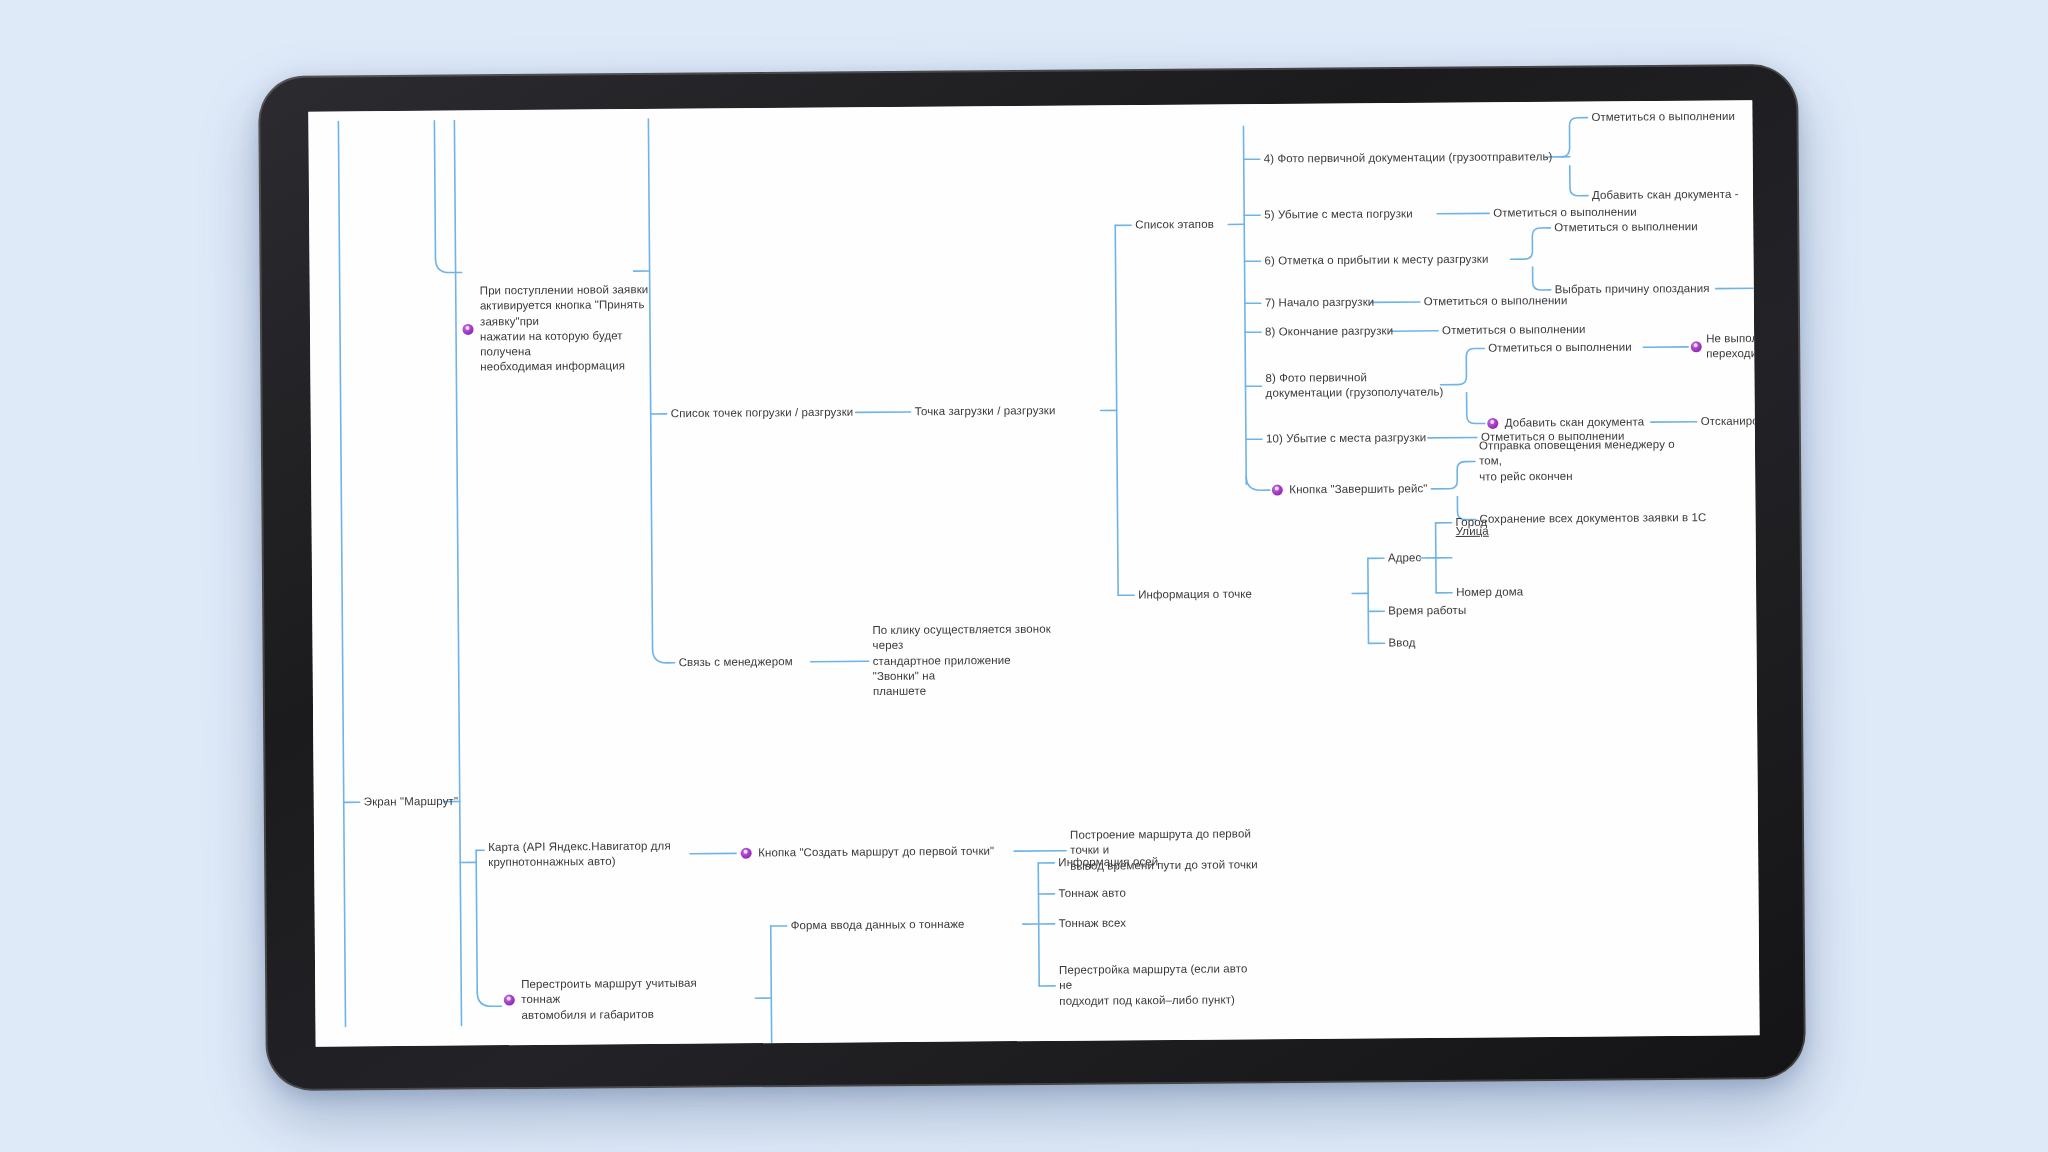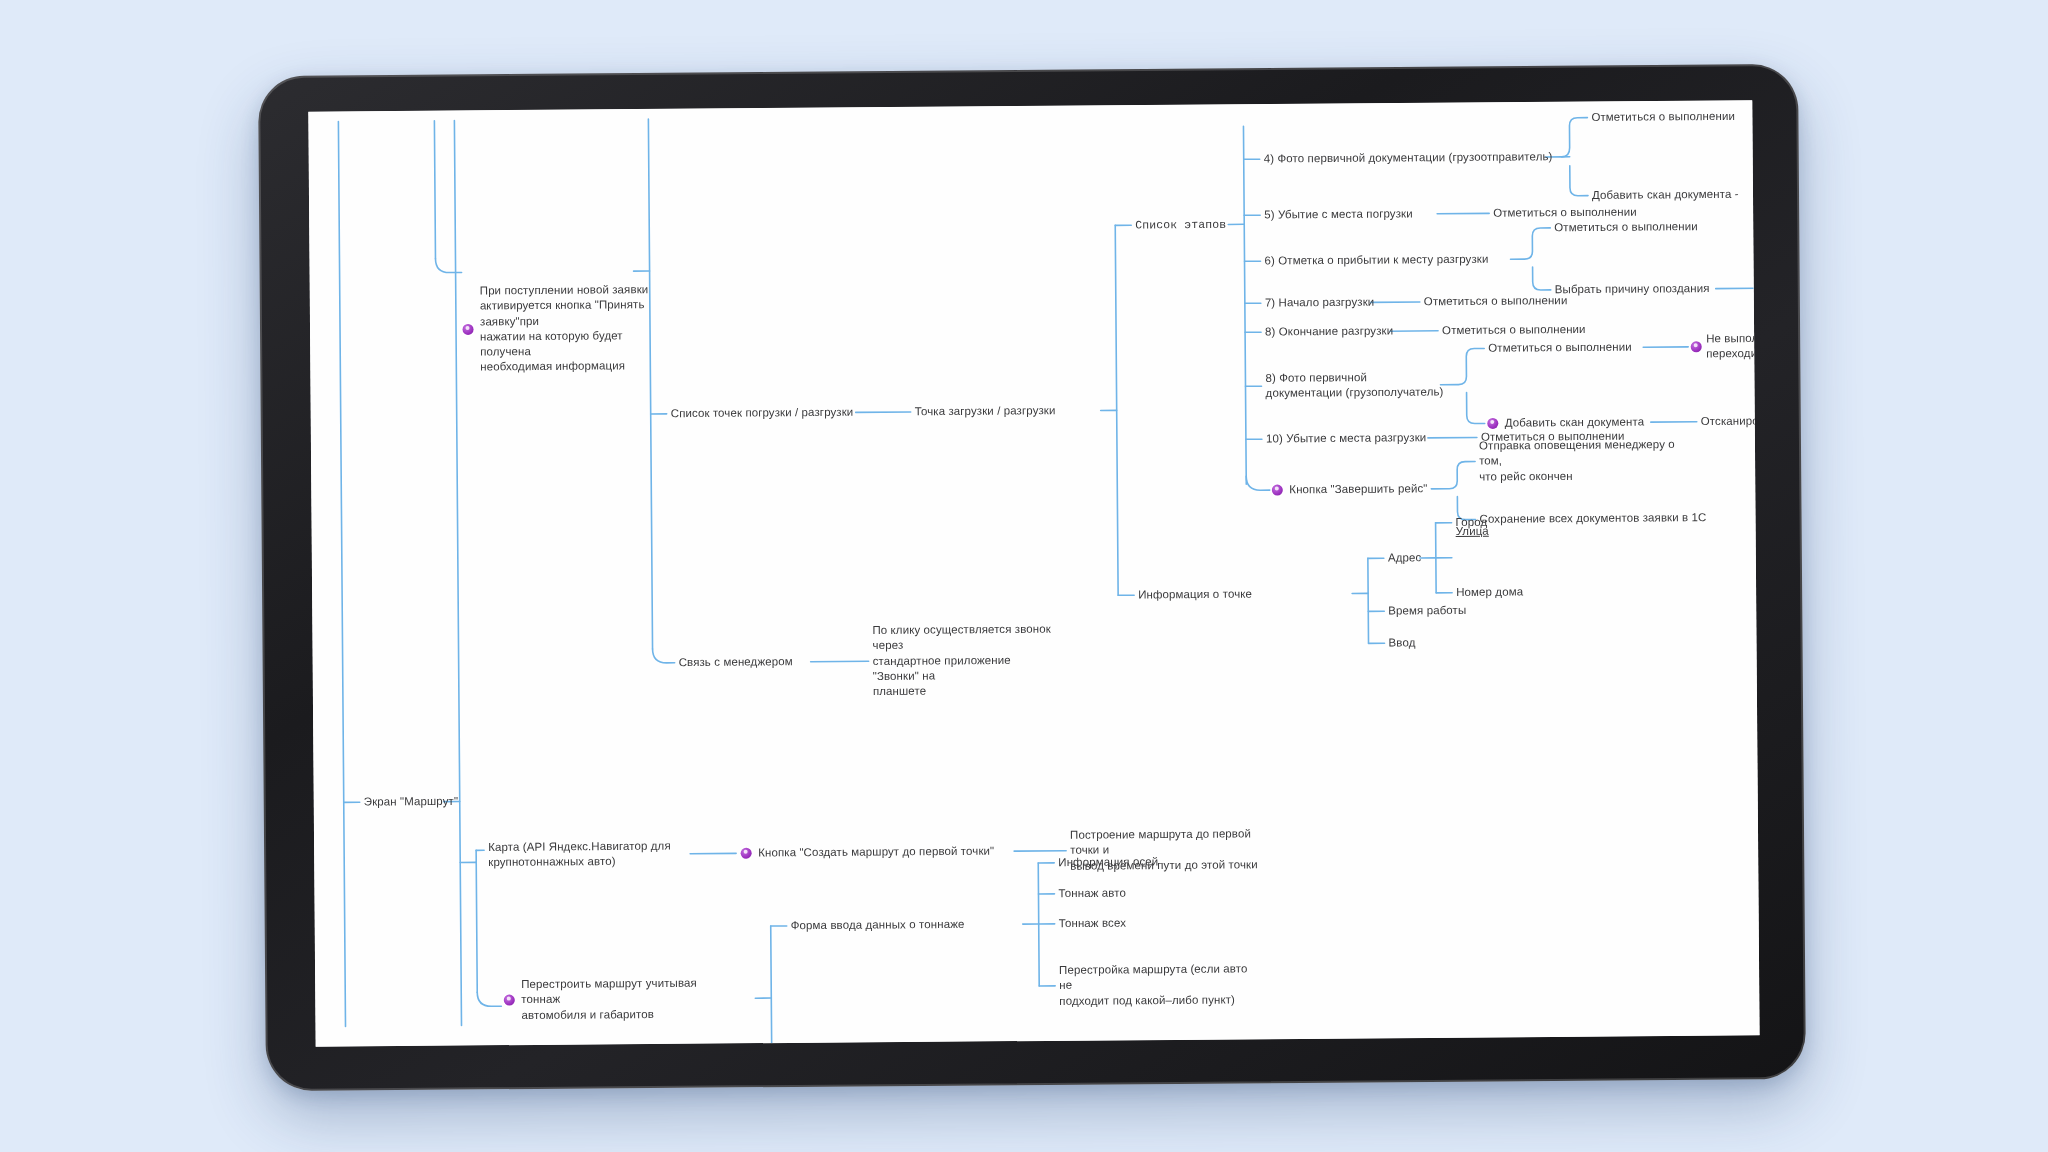--- a/index.html
+++ b/index.html
@@ -199,21 +199,21 @@
       <div class="bullet" style="left:158px; top:219px;"></div>
       <div class="node" style="left:170px; top:219px; width:172px;">При поступлении новой заявки
 активируется кнопка "Принять заявку"при
 нажатии на которую будет получена
 необходимая информация</div>
 
       <div class="node" style="left:360px; top:305px;">Список точек погрузки / разгрузки</div>
 
       <div class="node" style="left:604px; top:305px;">Точка загрузки / разгрузки</div>
 
-      <div class="node" style="left:826px; top:120px;font-family:Liberation Mono, monospace;">Список этапов</div>
+      <div class="node" style="left:826px; top:120px;">Список этапов</div>
 
       <div class="node" style="left:955px; top:55px;">4) Фото первичной документации (грузоотправитель)</div>
       <div class="node" style="left:1283px; top:16px;">Отметиться о выполнении</div>
       <div class="node" style="left:1283px; top:94px;">Добавить скан документа -</div>
 
       <div class="node" style="left:955px; top:111px;">5) Убытие с места погрузки</div>
       <div class="node" style="left:1184px; top:111px;">Отметиться о выполнении</div>
 
       <div class="node" style="left:955px; top:157px;">6) Отметка о прибытии к месту разгрузки</div>
       <div class="node" style="left:1245px; top:126px;">Отметиться о выполнении</div>

